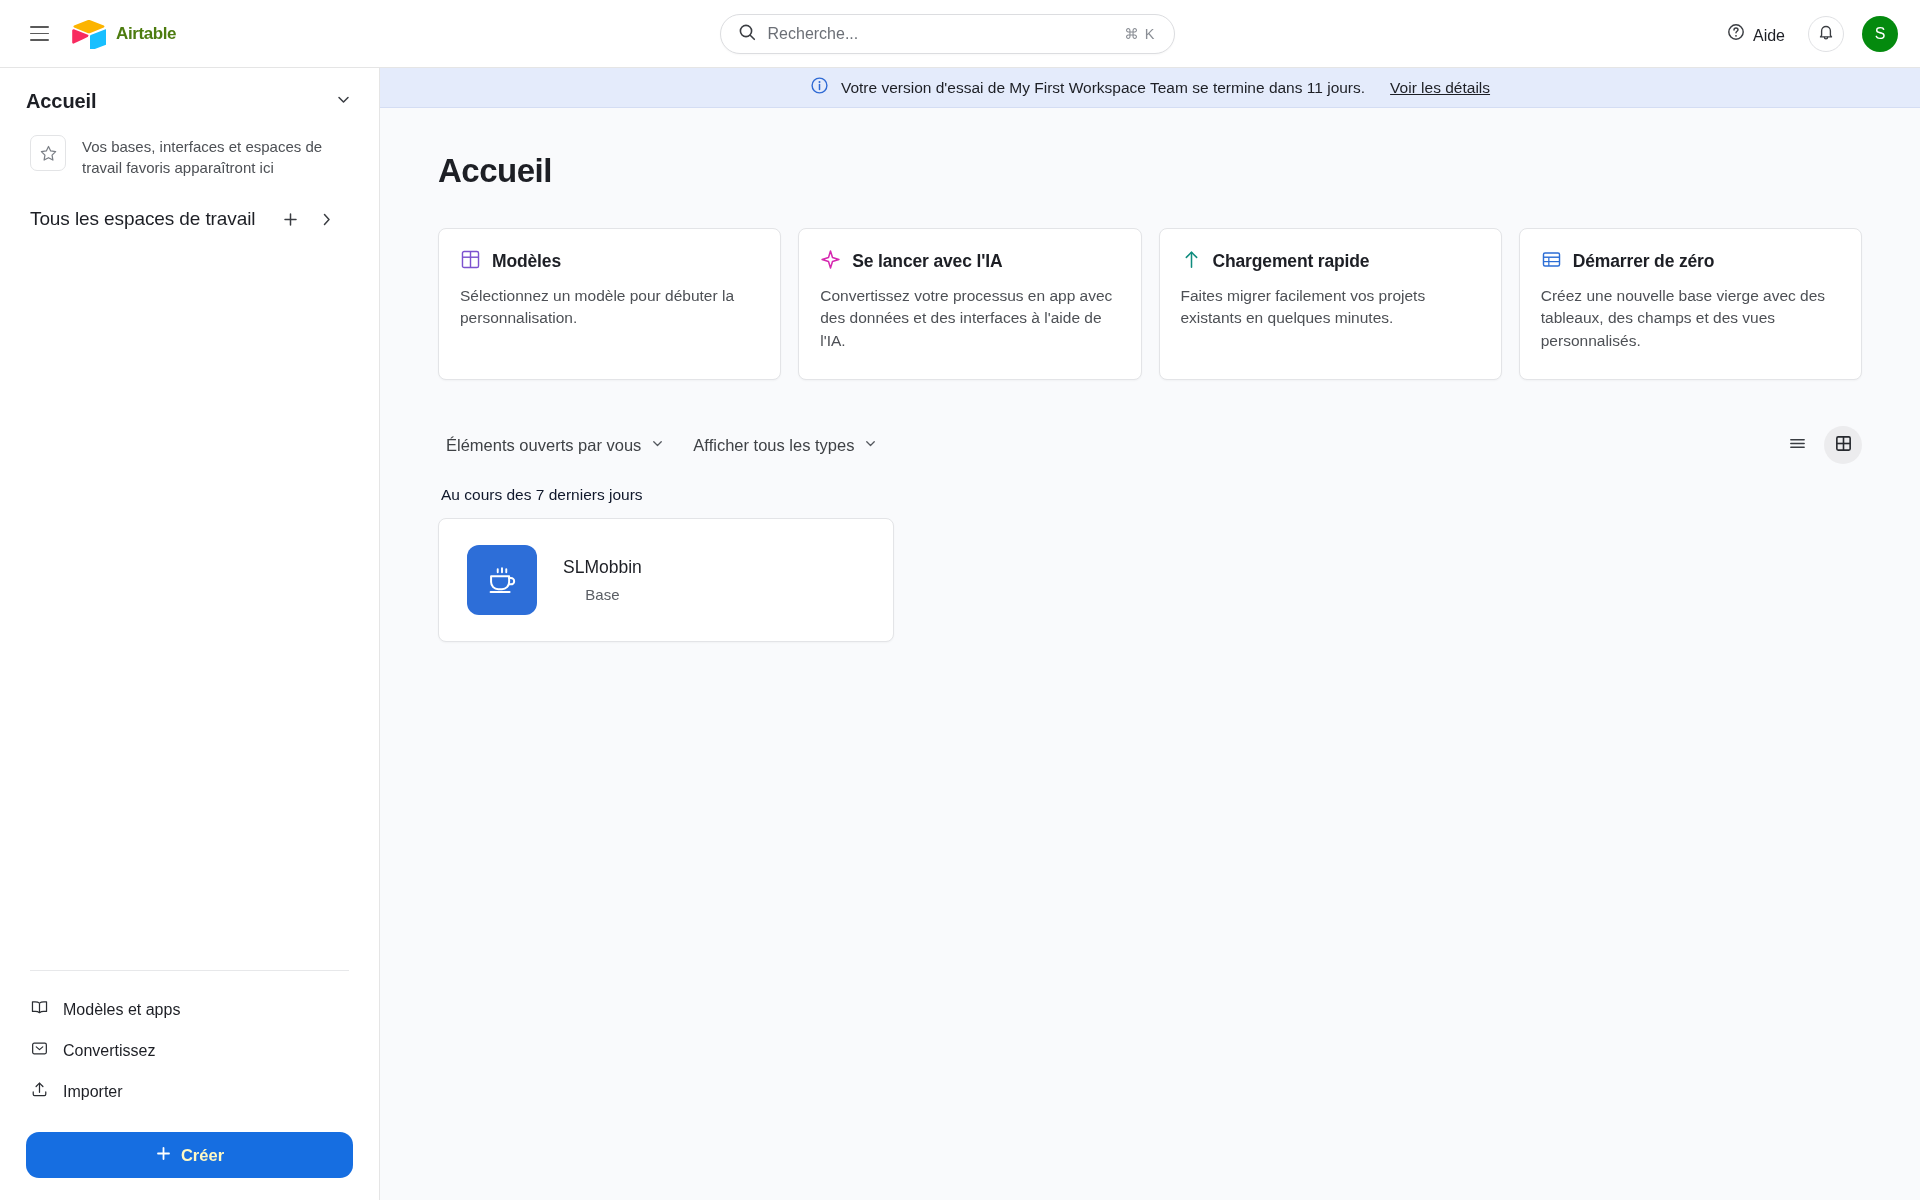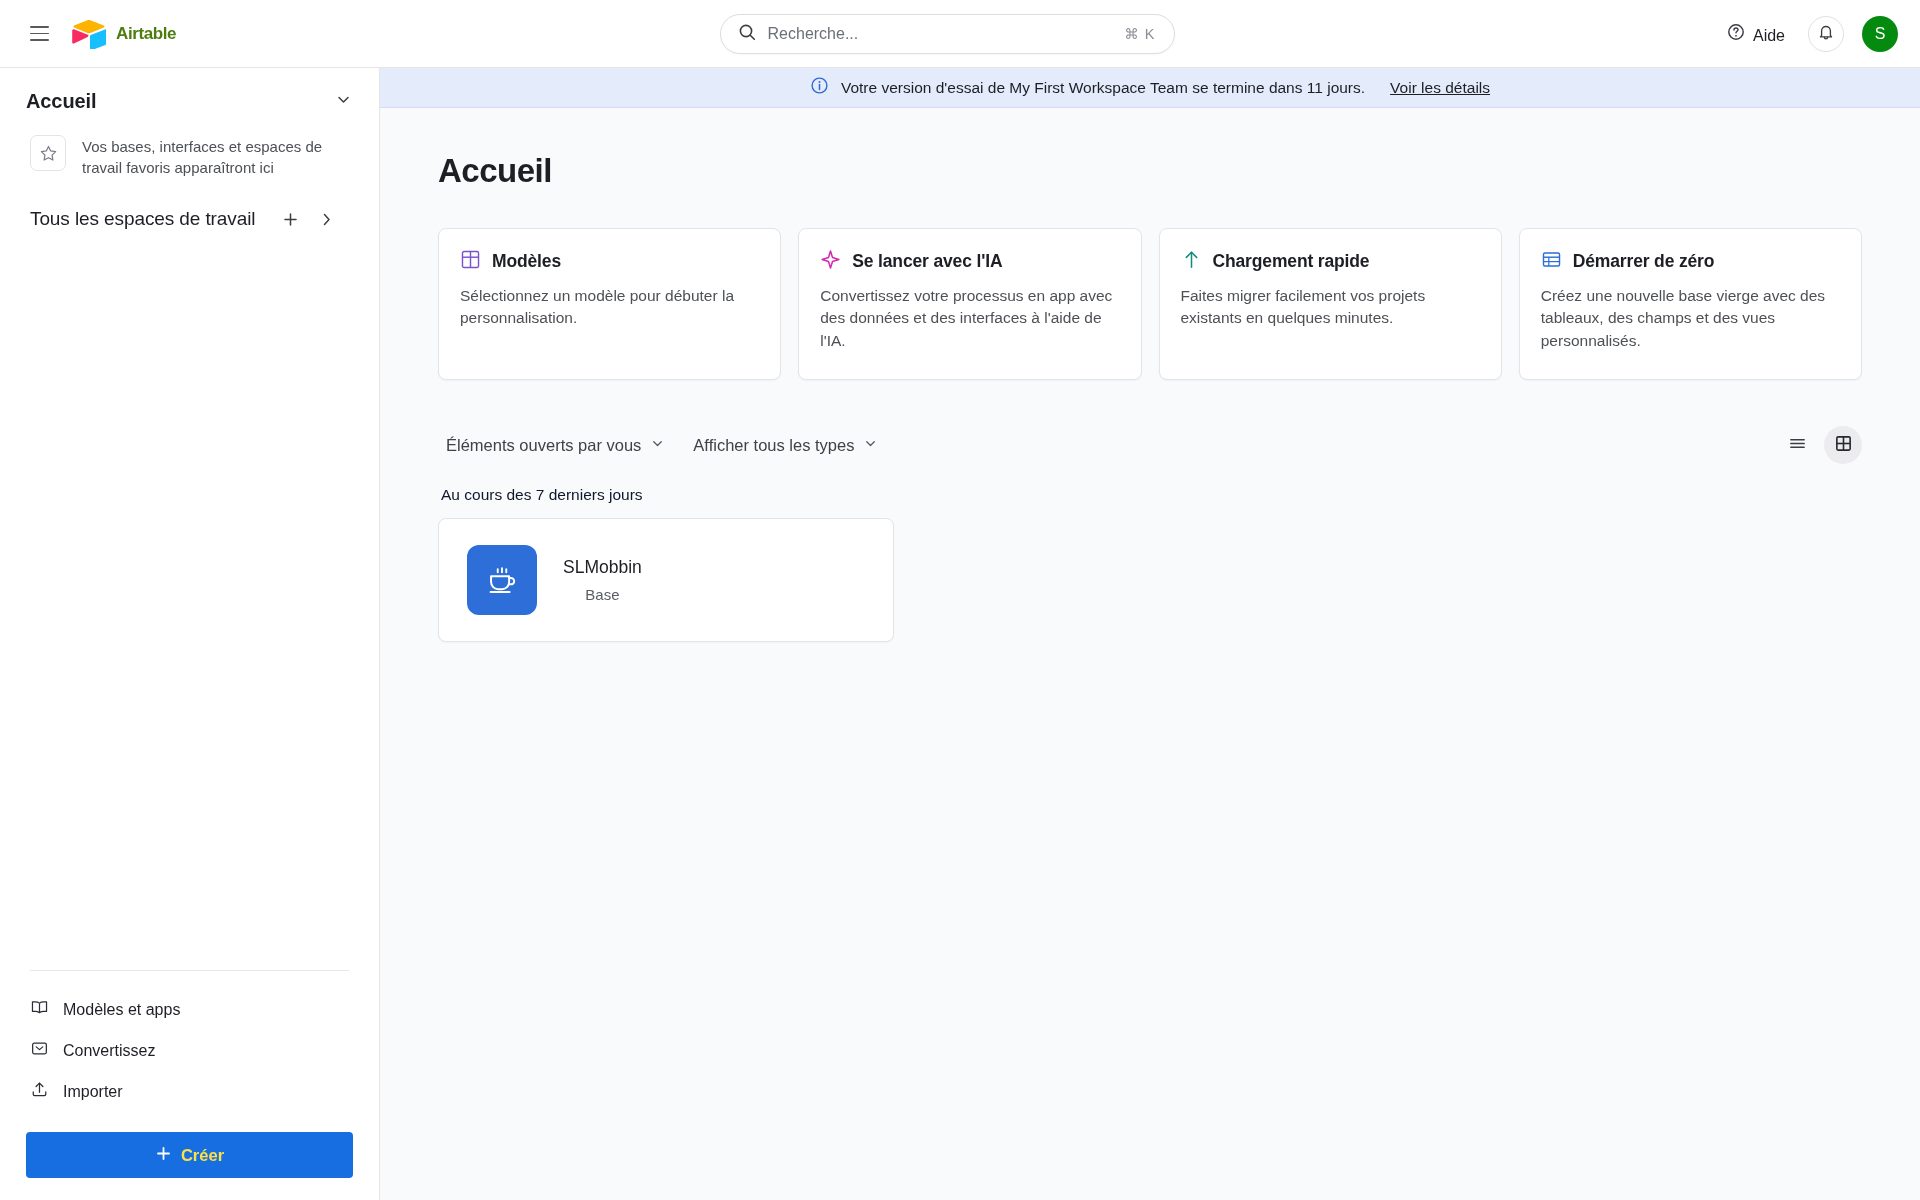--- a/index.html
+++ b/index.html
@@ -119,22 +119,22 @@
   .sb-bottom { padding: 0 26px 22px 26px; }
   .sb-divider { height: 1px; background: #e7e8ea; margin: 0 4px 18px 4px; }
   .sb-link {
     display: flex; align-items: center; gap: 14px;
     padding: 9px 4px; border-radius: 7px; cursor: pointer;
     font-size: 16px; color: #1d1f25;
   }
   .sb-link svg { flex: none; }
   .create-btn {
     margin-top: 20px;
-    height: 46px; border-radius: 4px;
-    background: #166ee1; color: #fde047;
+    height: 46px; border-radius: 13px;
+    background: #166ee1; color: #fef9c3;
     border: none; cursor: pointer;
     display: flex; align-items: center; justify-content: center; gap: 9px;
     font-family: inherit; font-size: 16.5px; font-weight: 600;
     width: 100%;
   }
 
   
   .main { flex: 1; display: flex; flex-direction: column; background: #f9fafc; min-width: 0; }
 
   .banner {

